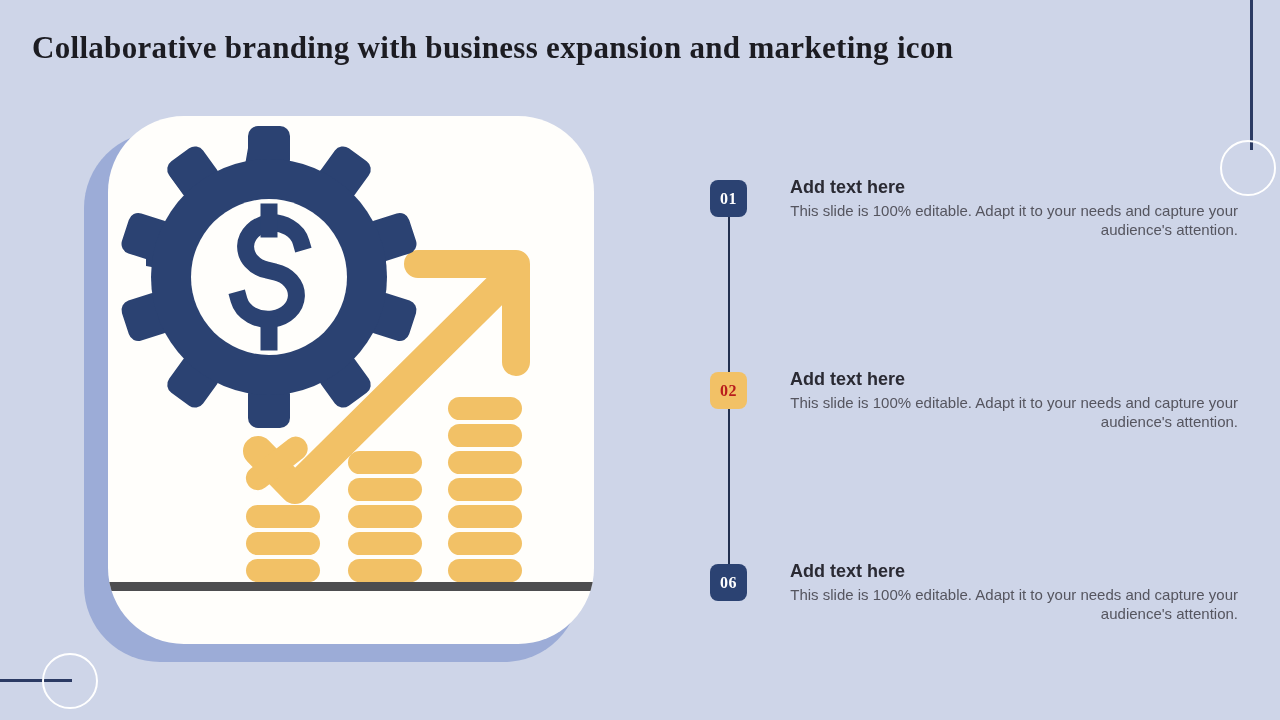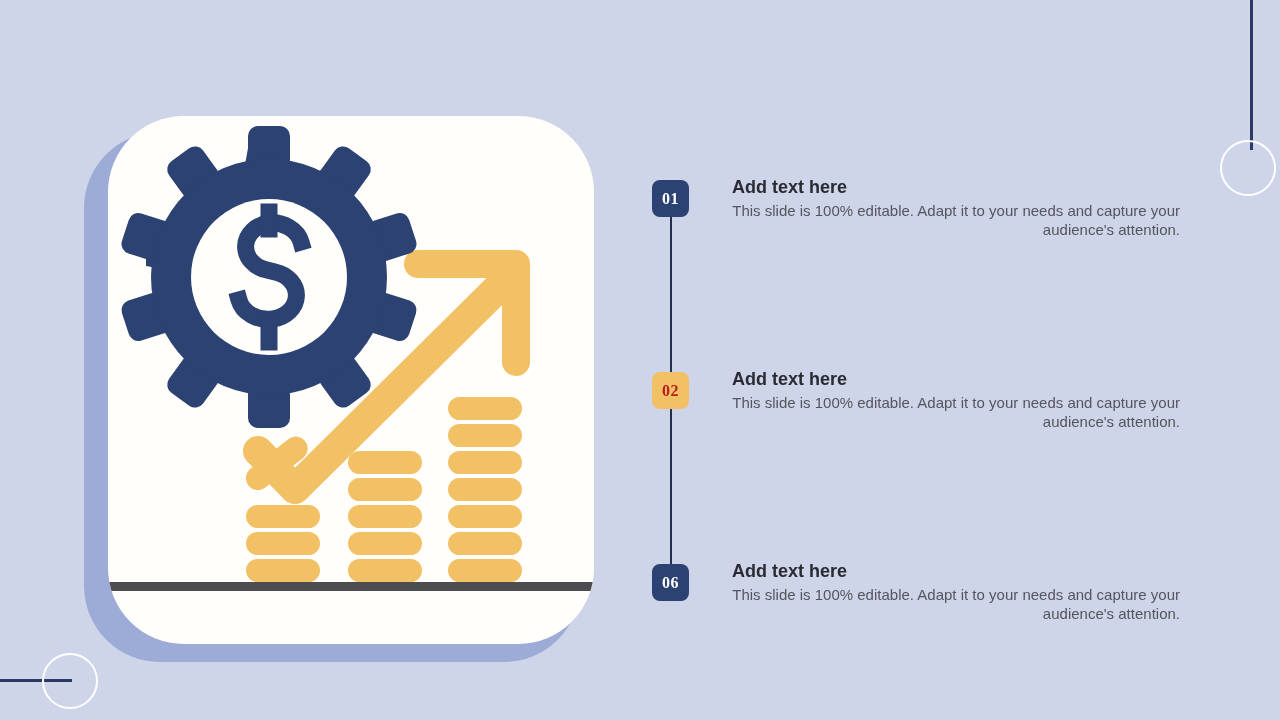--- a/index.html
+++ b/index.html
@@ -101,21 +101,21 @@
     position: absolute;
     inset: 0;
   }
   .illustration svg {
     display: block;
   }
 
   
   .steps {
     position: absolute;
-    left: 652px;
+    left: 710px;
     top: 160px;
     width: 560px;
     height: 480px;
   }
   .step {
     position: absolute;
     left: 0;
     width: 560px;
     height: 90px;
   }
@@ -183,20 +183,21 @@
   .connector-2 {
     top: 249px;
     height: 155px;
   }
 </style>
 </head>
 <body>
 
 <div class="slide">
 
+  <div class="slide-title">Collaborative branding with business expansion and marketing icon</div>
 
   <div class="deco-tr-line"></div>
   <div class="deco-tr-circle"></div>
   <div class="deco-bl-line"></div>
   <div class="deco-bl-circle"></div>
 
   <div class="card-shadow"></div>
   <div class="card-white">
     <div class="illustration">
       <svg width="486" height="528" viewBox="0 0 486 528" xmlns="http://www.w3.org/2000/svg">

